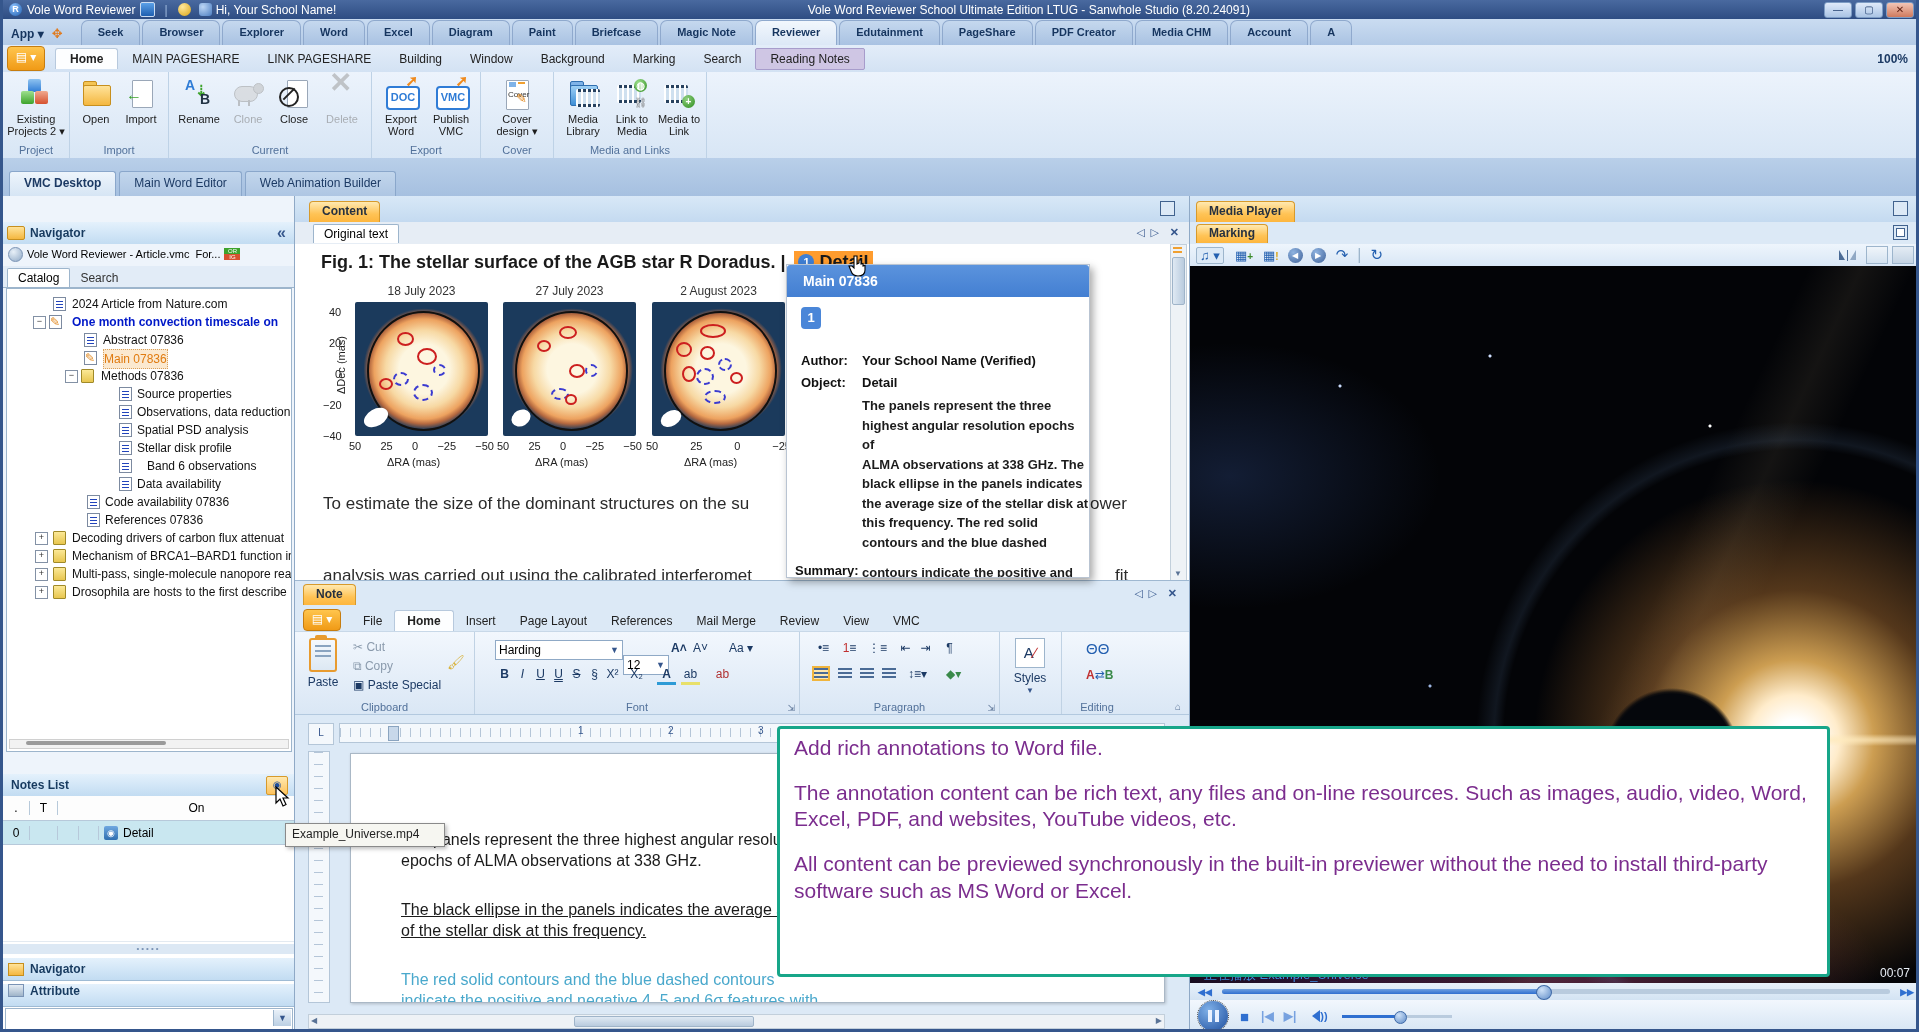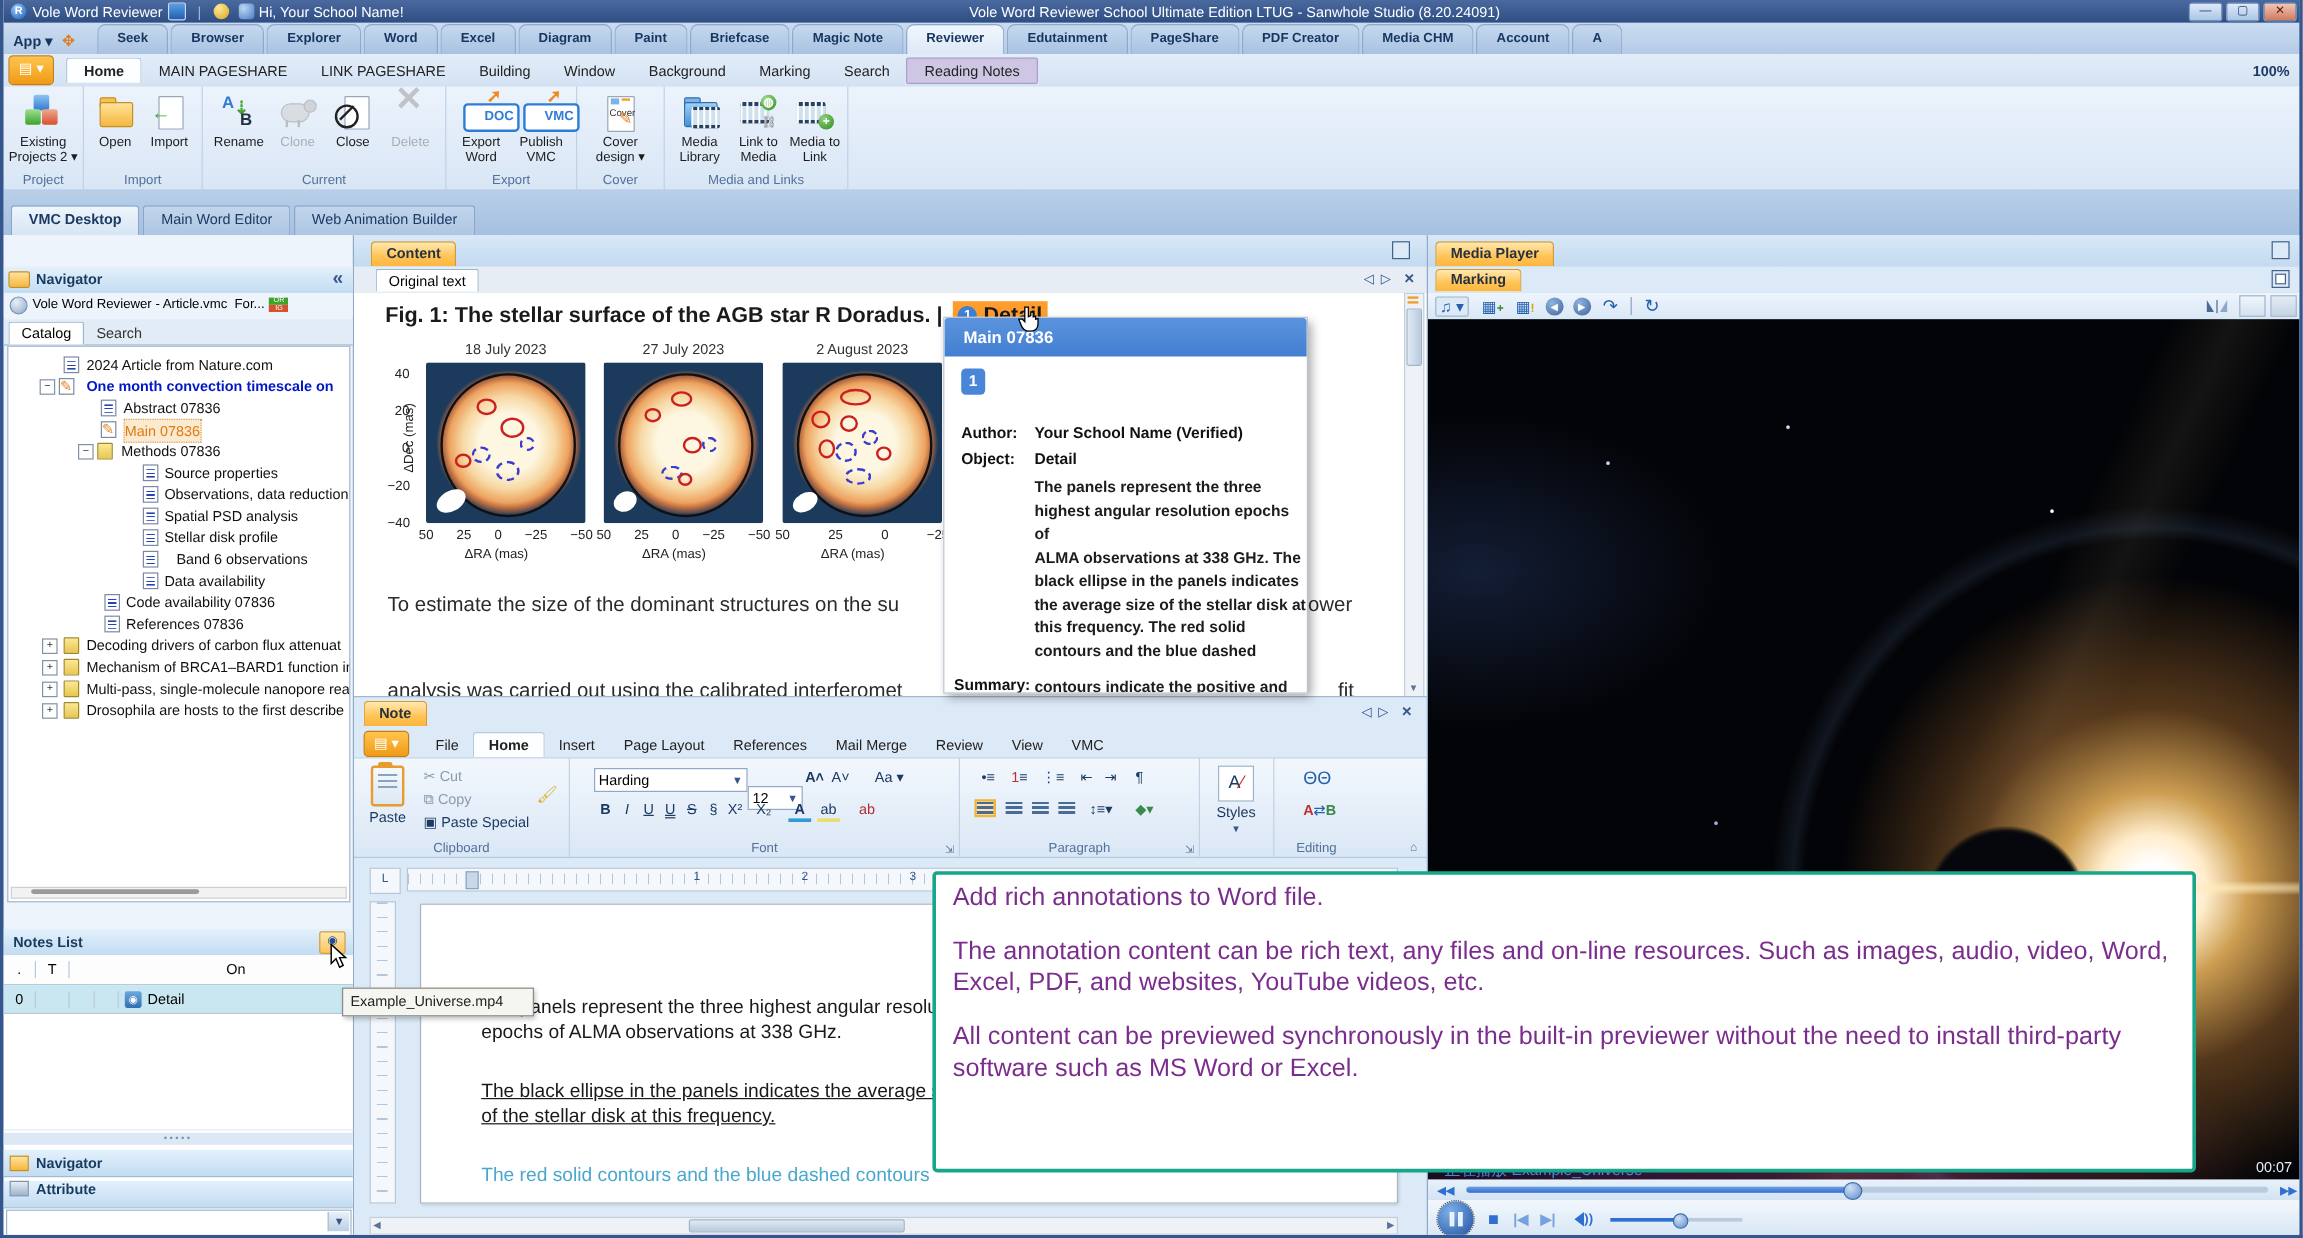--- a/index.html
+++ b/index.html
@@ -33,21 +33,21 @@
   .tgroup{display:flex;flex-direction:column;border-right:1px solid #bed2e6;padding:2px 4px 0 4px;}
   .tbtns{display:flex;flex:1;align-items:flex-start;}
   .tglabel{text-align:center;font-size:11px;color:#52719a;padding:1px 0 2px 0;}
   .bigbtn{display:flex;flex-direction:column;align-items:center;width:58px;padding-top:3px;font-size:11px;color:#1c1c1c;text-align:center;line-height:12px;}
   .bigbtn .ic{width:34px;height:34px;position:relative;margin-bottom:2px;}
   .bigbtn.dis{opacity:.55;color:#7a7a7a;}
   .cube{position:absolute;width:13px;height:13px;border-radius:2px;}
   .foldico{position:absolute;left:4px;top:8px;width:26px;height:19px;background:linear-gradient(#ffe39a,#f4b740);border:1px solid #c78f1e;border-radius:2px;}
   .foldtab{position:absolute;left:4px;top:4px;width:12px;height:6px;background:#f4c453;border:1px solid #c78f1e;border-radius:2px 2px 0 0;}
   .pageico{position:absolute;left:8px;top:3px;width:19px;height:26px;background:#fff;border:1px solid #9aa7b8;border-radius:1px;}
-  .docbox{position:absolute;left:2px;top:9px;width:30px;height:20px;border:2px solid #2f7cd6;border-radius:4px;color:#2f7cd6;font-weight:bold;font-size:11px;text-align:center;line-height:19px;background:#fff;padding-left:13px;}
+  .docbox{position:absolute;left:2px;top:9px;width:30px;height:20px;border:2px solid #2f7cd6;border-radius:4px;color:#2f7cd6;font-weight:bold;font-size:11px;text-align:center;line-height:19px;background:#fff;}
   .orangearrow{position:absolute;right:0px;top:-2px;color:#f08a1d;font-size:15px;font-weight:bold;}
   .film{position:absolute;width:24px;height:18px;background:#27415f;border-radius:2px;
         background-image:linear-gradient(90deg,#fff 2px,transparent 2px),linear-gradient(#27415f 3px,#cfe0ef 3px,#cfe0ef 15px,#27415f 15px);background-size:5px 100%,100% 100%;}
   .badge{position:absolute;width:13px;height:13px;border-radius:50%;color:#fff;font-size:10px;font-weight:bold;text-align:center;line-height:13px;}
   
   .wsrow{left:0;top:158px;width:1919px;height:38px;background:linear-gradient(#b9cfe9,#a6c0e0);display:flex;align-items:flex-end;padding-left:6px;box-sizing:border-box;}
   .wstab{height:24px;line-height:23px;padding:0 14px;font-size:12px;color:#1c3a64;background:linear-gradient(#c2d6ec,#aec6e3);border:1px solid #8aa7cb;border-bottom:none;border-radius:3px 3px 0 0;margin-right:3px;}
   .wstab.active{background:linear-gradient(#eef5fc,#d6e5f4);font-weight:bold;}
   .ambertab{display:inline-block;height:20px;line-height:19px;padding:0 12px;font-size:12px;font-weight:bold;color:#27313f;
             background:linear-gradient(#ffe9b0,#ffc355 60%,#fdb63e);border:1px solid #d79a2c;border-bottom:none;border-radius:4px 4px 0 0;}
@@ -685,20 +685,21 @@
       <div style="position:absolute;left:5px;top:0;width:9px;height:100%;background:repeating-linear-gradient(#8aa4c0 0 1px,transparent 1px 12px);opacity:.6;"></div>
     </div>
 
     <div style="position:absolute;left:55px;top:172px;width:813px;height:248px;background:#fff;border:1px solid #aab8c6;box-shadow:1px 1px 3px rgba(0,0,0,.2);overflow:hidden;">
       <div style="position:absolute;left:50px;top:75px;">
         <div class="docline">The panels represent the three highest angular resolution</div>
         <div class="docline">epochs of ALMA observations at 338 GHz.</div>
         <div class="docline underline" style="margin-top:28px;">The black ellipse in the panels indicates the average size</div>
         <div class="docline underline">of the stellar disk at this frequency.</div>
         <div class="docline cyan" style="margin-top:28px;">The red solid contours and the blue dashed contours</div>
+        <div class="docline cyan">indicate the positive and negative 4, 5 and 6σ features with</div>
 
       </div>
     </div>
 
     <div style="position:absolute;left:13px;bottom:4px;width:855px;height:13px;background:#eef2f6;border:1px solid #c2cfdb;">
       <span style="position:absolute;left:2px;top:1px;font-size:8px;color:#5a7396;">◀</span>
       <span style="position:absolute;right:2px;top:1px;font-size:8px;color:#5a7396;">▶</span>
       <div style="position:absolute;left:265px;top:1px;width:178px;height:9px;background:linear-gradient(#dfe9f3,#b9cbde);border:1px solid #9fb4c9;border-radius:2px;"></div>
     </div>
   </div>

